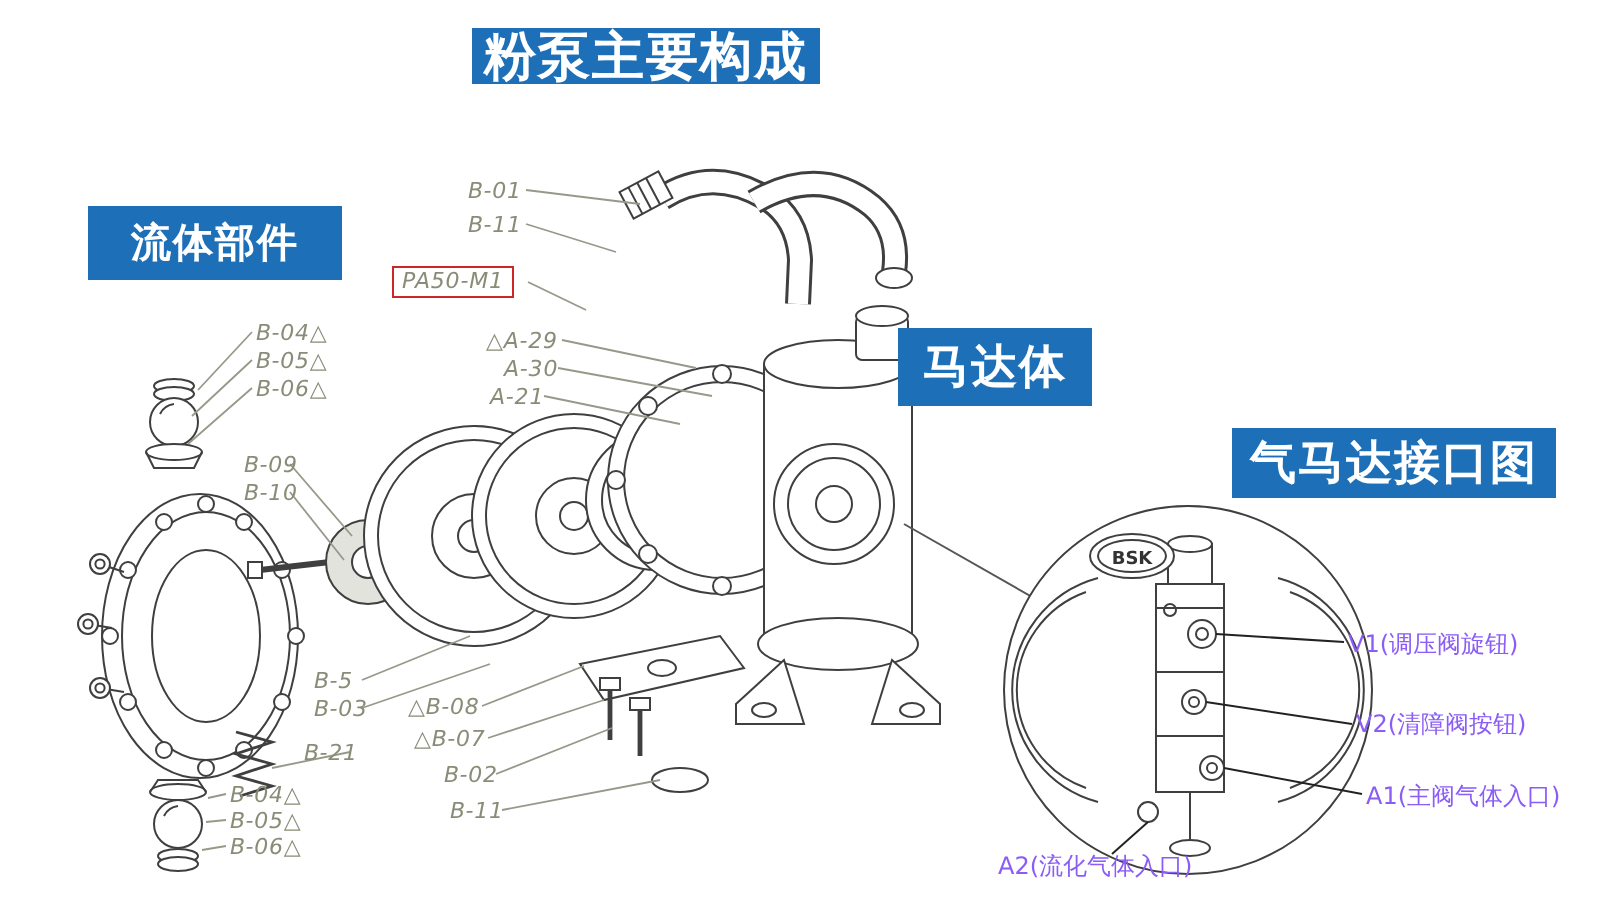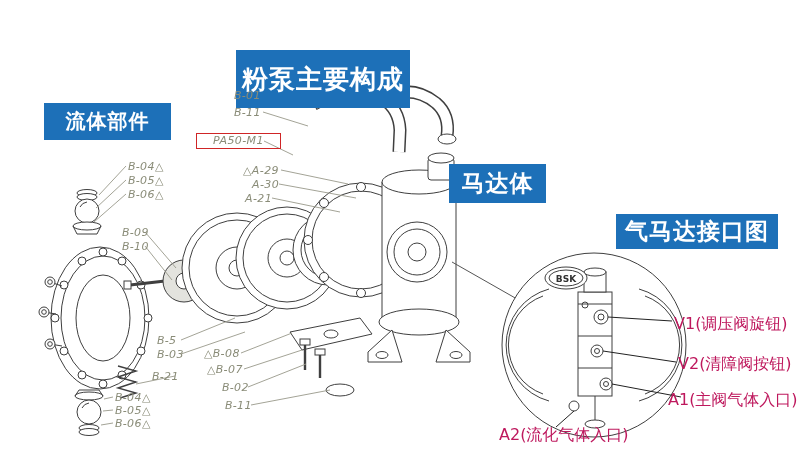--- a/index.html
+++ b/index.html
@@ -25,27 +25,27 @@
   .part {
     position:absolute;
     font-size:11px;
     color:#8a8c78;
     white-space:nowrap;
     letter-spacing:0.4px;
     font-style:italic;
   }
   .part.hl {
     border:1.5px solid #cf2526;
-    padding:0 16px;
+    padding:0 4px;
     line-height:14px;
   }
   .ann {
     position:absolute;
-    font-size:16px;
-    color:#be185d;
+    font-size:12px;
+    color:#8b5cf6;
     white-space:nowrap;
   }
 </style>
 </head>
 <body>
 
 <svg class="stage" width="800" height="451" viewBox="0 0 800 451">
 
   <g fill="#ffffff" stroke="#3f3f3f" stroke-width="1">
     <ellipse cx="100" cy="318" rx="49" ry="71"></ellipse>
@@ -218,21 +218,21 @@
     </g>
     <g stroke="#222222" stroke-width="1">
       <line x1="608" y1="317" x2="672" y2="321"></line>
       <line x1="603" y1="351" x2="676" y2="362"></line>
       <line x1="612" y1="384" x2="681" y2="397"></line>
       <line x1="574" y1="411" x2="556" y2="427"></line>
     </g>
   </g>
 </svg>
 
-<div class="hdr" style="left:236px; top:14px;  width:174px; height:58px; font-size:26px;margin-top:36px;">粉泵主要构成</div>
+<div class="hdr" style="left:236px; top:14px;  width:174px; height:28px; font-size:26px;">粉泵主要构成</div>
 <div class="hdr" style="left:44px;  top:103px; width:127px; height:37px; font-size:20px;">流体部件</div>
 <div class="hdr" style="left:449px; top:164px; width:97px;  height:39px; font-size:23px;">马达体</div>
 <div class="hdr" style="left:589px; top:214px; width:162px; height:35px; font-size:23px;margin-left:27px;">气马达接口图</div>
 
 <div class="part" style="left:234px;top:89px">B-01</div>
 <div class="part" style="left:234px;top:106px">B-11</div>
 <div class="part hl" style="left:196px;top:133px">PA50-M1</div>
 <div class="part" style="left:243px;top:164px">△A-29</div>
 <div class="part" style="left:252px;top:178px">A-30</div>
 <div class="part" style="left:245px;top:192px">A-21</div>
@@ -247,14 +247,14 @@
 <div class="part" style="left:204px;top:347px">△B-08</div>
 <div class="part" style="left:207px;top:363px">△B-07</div>
 <div class="part" style="left:222px;top:381px">B-02</div>
 <div class="part" style="left:225px;top:399px">B-11</div>
 <div class="part" style="left:115px;top:391px">B-04△</div>
 <div class="part" style="left:115px;top:404px">B-05△</div>
 <div class="part" style="left:115px;top:417px">B-06△</div>
 
 <div class="ann" style="left:674px;top:314px">V1(调压阀旋钮)</div>
 <div class="ann" style="left:678px;top:354px">V2(清障阀按钮)</div>
-<div class="ann" style="left:668px;top:390px">A1(主阀气体入口)</div>
+<div class="ann" style="left:683px;top:390px">A1(主阀气体入口)</div>
 <div class="ann" style="left:499px;top:425px">A2(流化气体入口)</div>
 
 </body></html>

